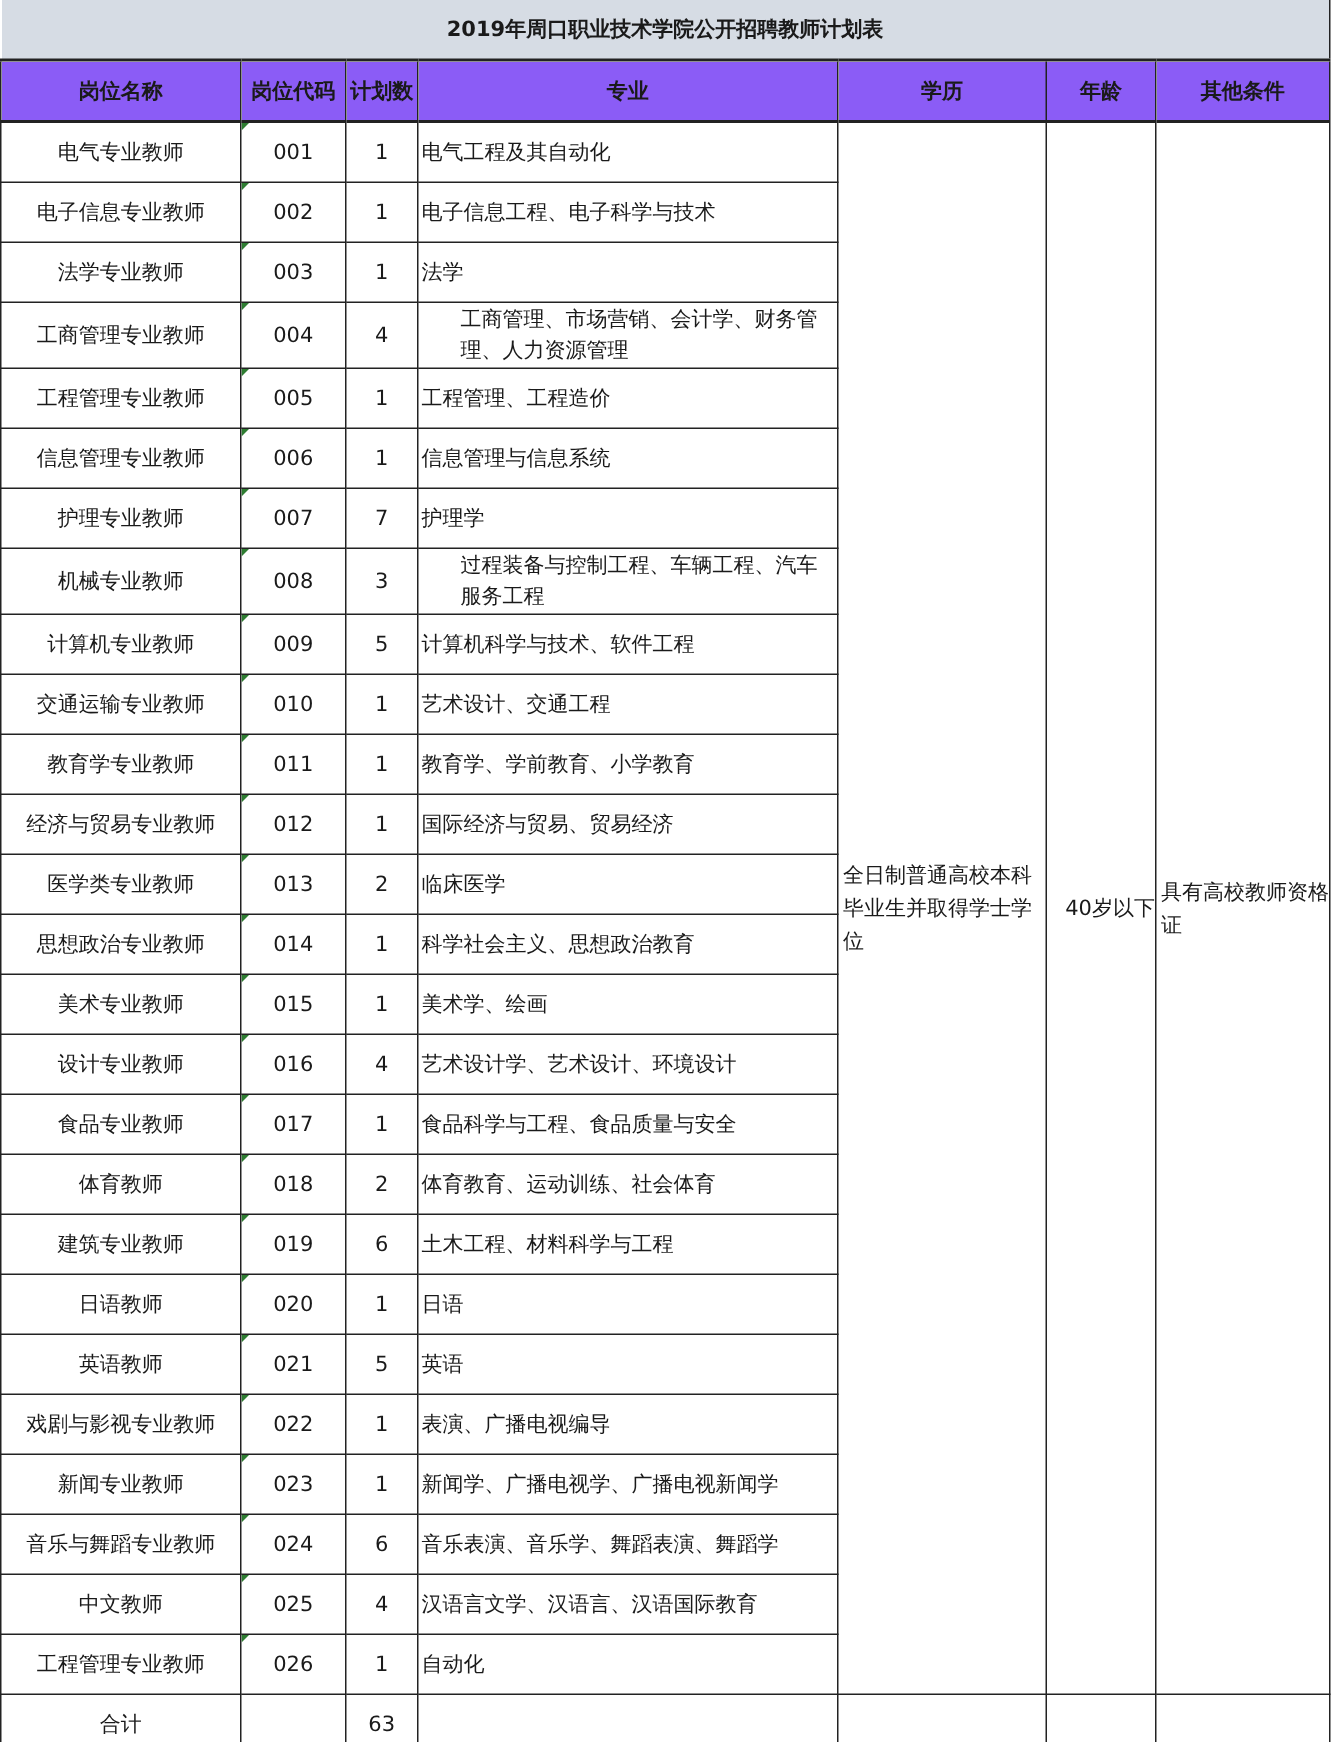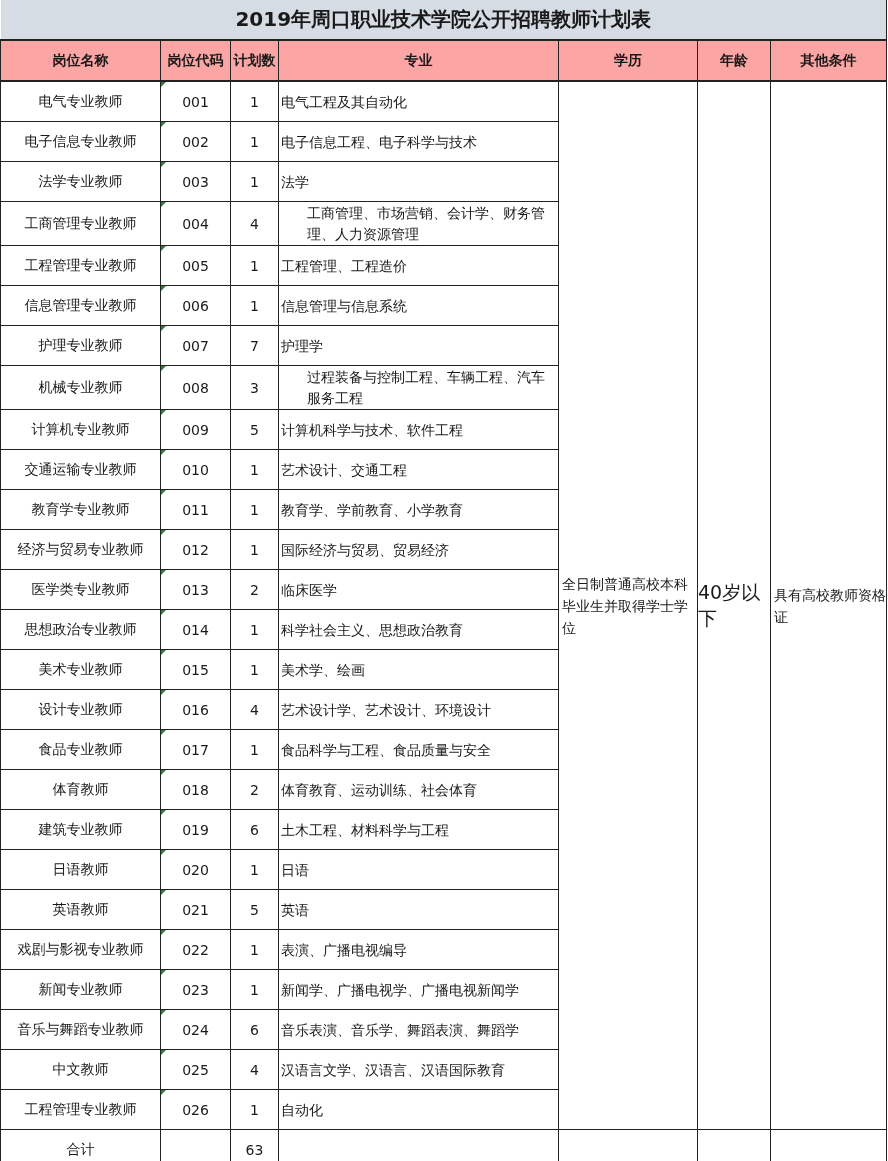--- a/index.html
+++ b/index.html
@@ -1,29 +1,29 @@
 <!DOCTYPE html>
 <html><head>
 <meta charset="utf-8">
 <style>
   html, body { margin: 0; padding: 0; background: #ffffff; }
   body { width: 888px; height: 1161px; overflow: hidden; font-family: "DejaVu Sans", "Liberation Sans", sans-serif; color: #1a1a1a; }
   table { border-collapse: collapse; table-layout: fixed; width: 886px; position: absolute; left: 0; top: 0; }
   td, th { border: 1px solid #222; padding: 0; font-size: 14px; height: 39px; overflow: hidden; }
-  .title-row td { background: #d6dce4; font-weight: bold; text-align: center; font-size: 20px; height: 39px; border-top: none; border-left: none; }
-  .head-row th { background: #fca5a5; font-weight: bold; text-align: center; font-size: 14px; border-bottom: 2px solid #222; border-top: 2px solid #222; }
+  .title-row td { background: #d6dce4; font-weight: bold; text-align: center; font-size: 14px; height: 39px; border-top: none; border-left: none; }
+  .head-row th { background: #8b5cf6; font-weight: bold; text-align: center; font-size: 14px; border-bottom: 2px solid #222; border-top: 2px solid #222; }
   td.c { text-align: center; }
   td.l { text-align: left; padding-left: 2px; }
   td.name { position: relative; margin-left: 44px; }
   td.code { position: relative; }
   td.code::before { content: ""; position: absolute; left: 0; top: 0; width: 0; height: 0; border-top: 5px solid #2e7d32; border-right: 5px solid transparent; }
   td.major { line-height: 20px; vertical-align: middle; margin-top: 48px; }
   td.major.two { vertical-align: top; line-height: 21px; padding-top: 1px; padding-left: 28px; }
   td.merged { vertical-align: middle; text-align: left; padding-left: 3px; line-height: 22px; font-size: 14px; }
-  td.merged-age { vertical-align: middle; text-align: left; font-size: 19px; }
+  td.merged-age { vertical-align: middle; text-align: right; font-size: 14px; }
   .total-row td { border-bottom: 2px solid #222; }
 </style>
 </head>
 <body>
 
 <table>
   <colgroup>
     <col style="width:160px">
     <col style="width:70px">
     <col style="width:48px">

